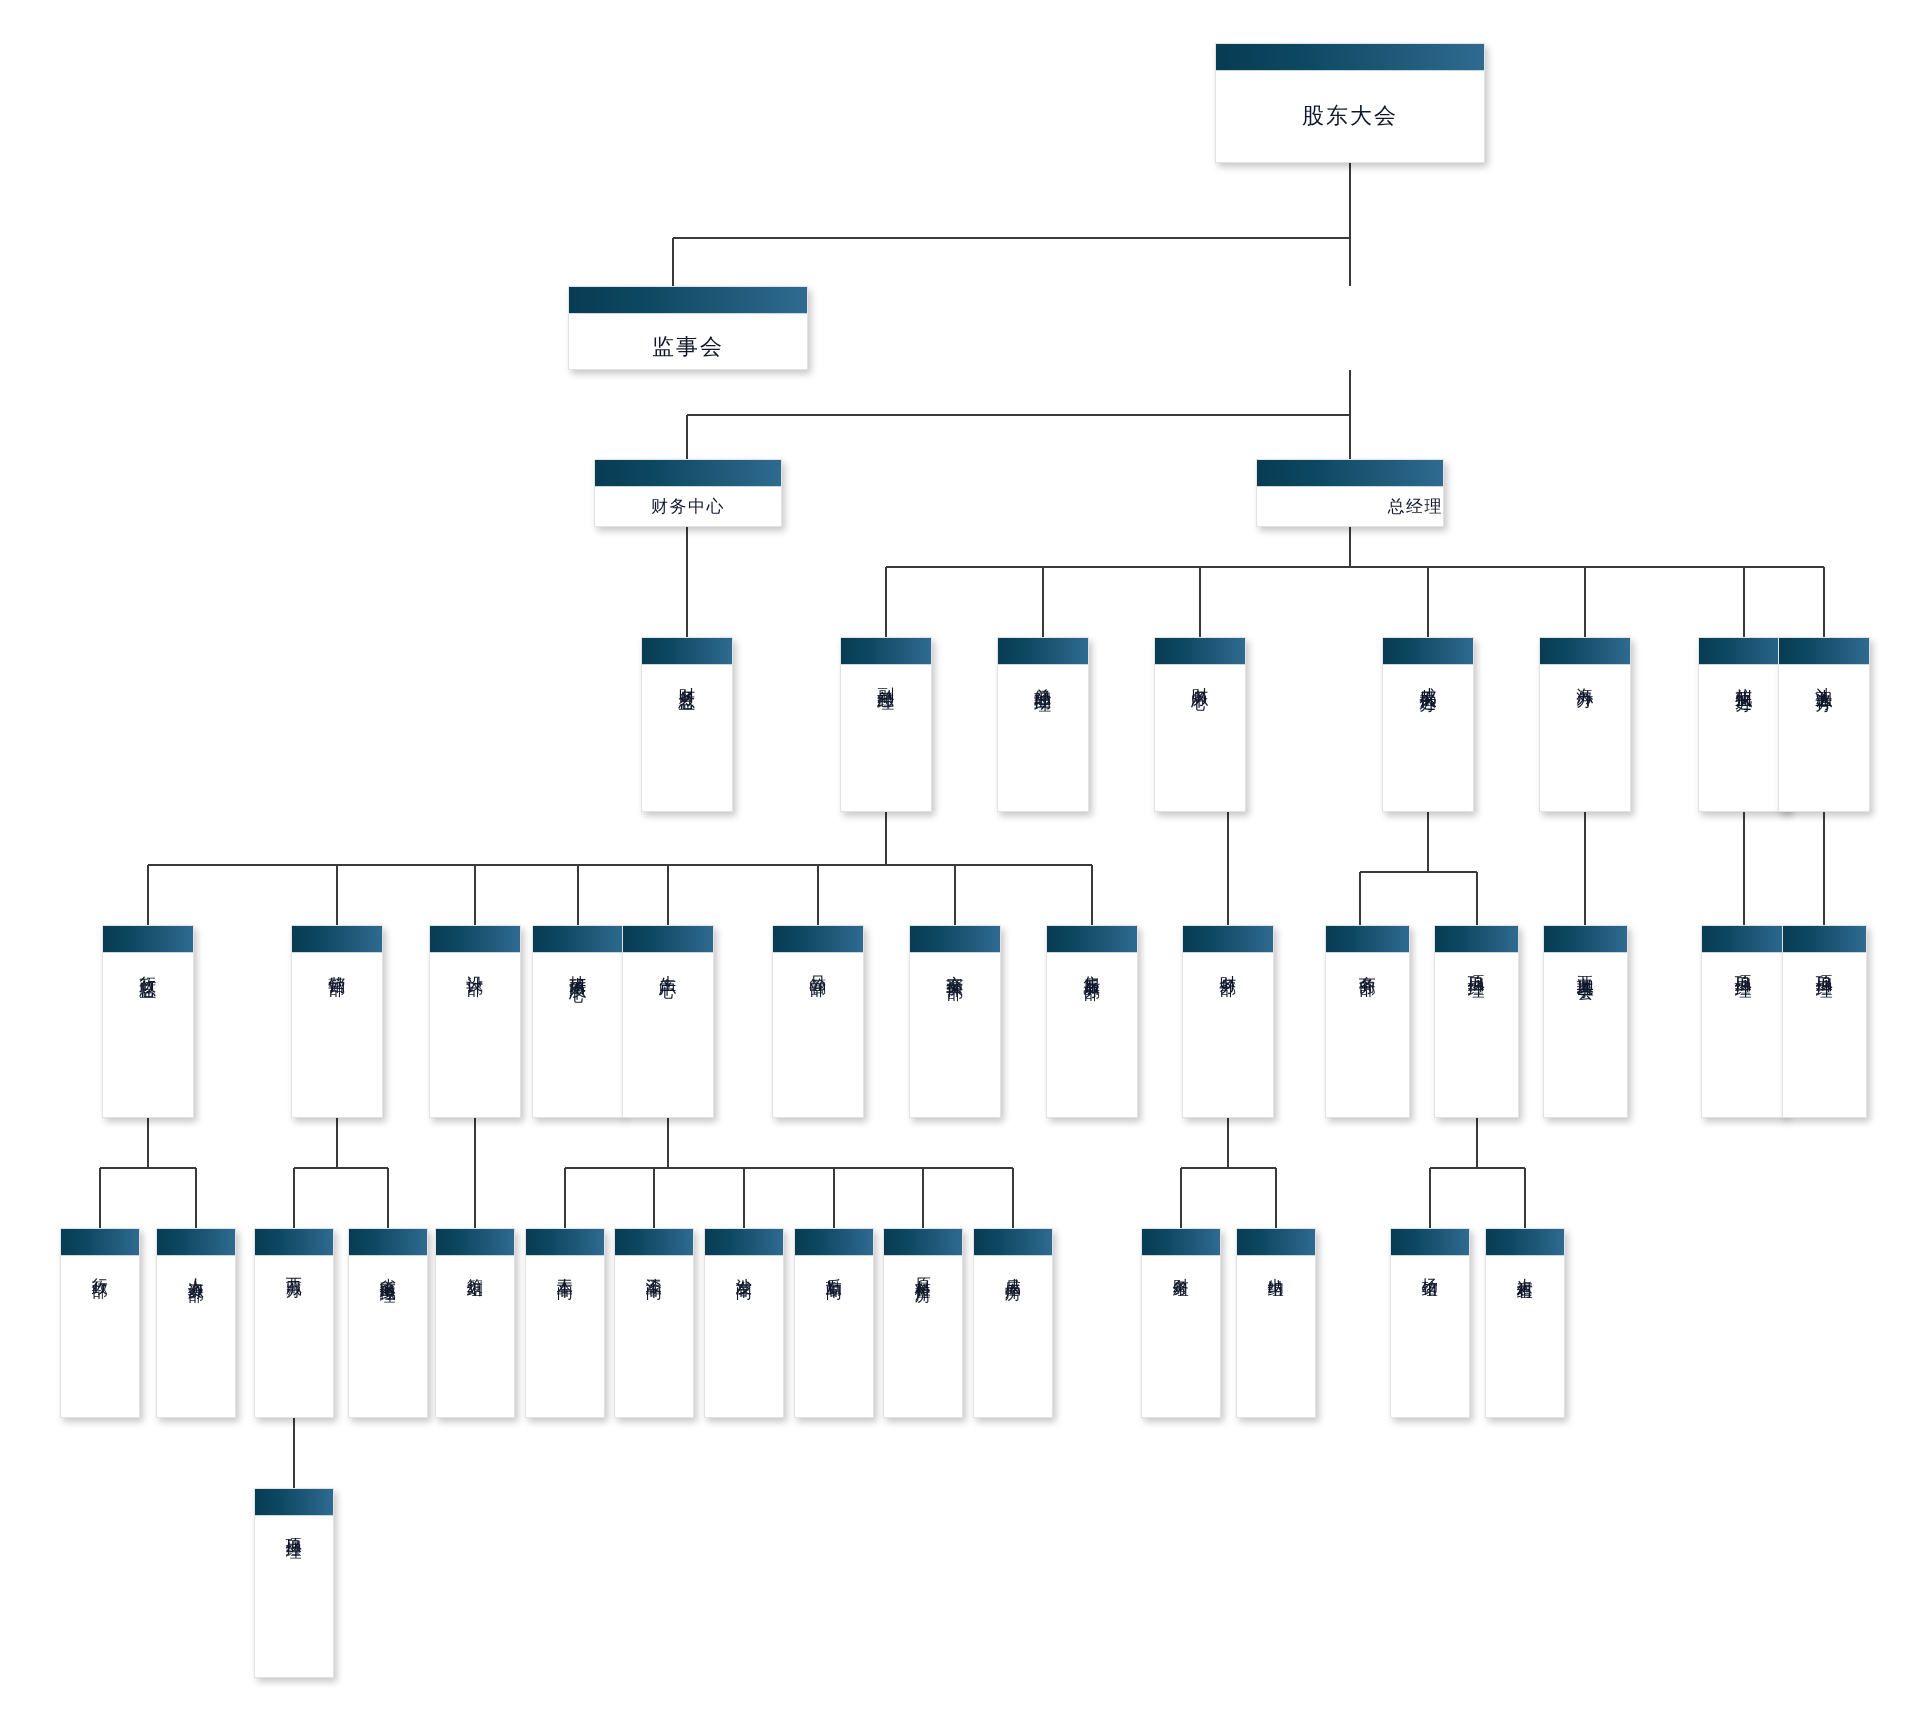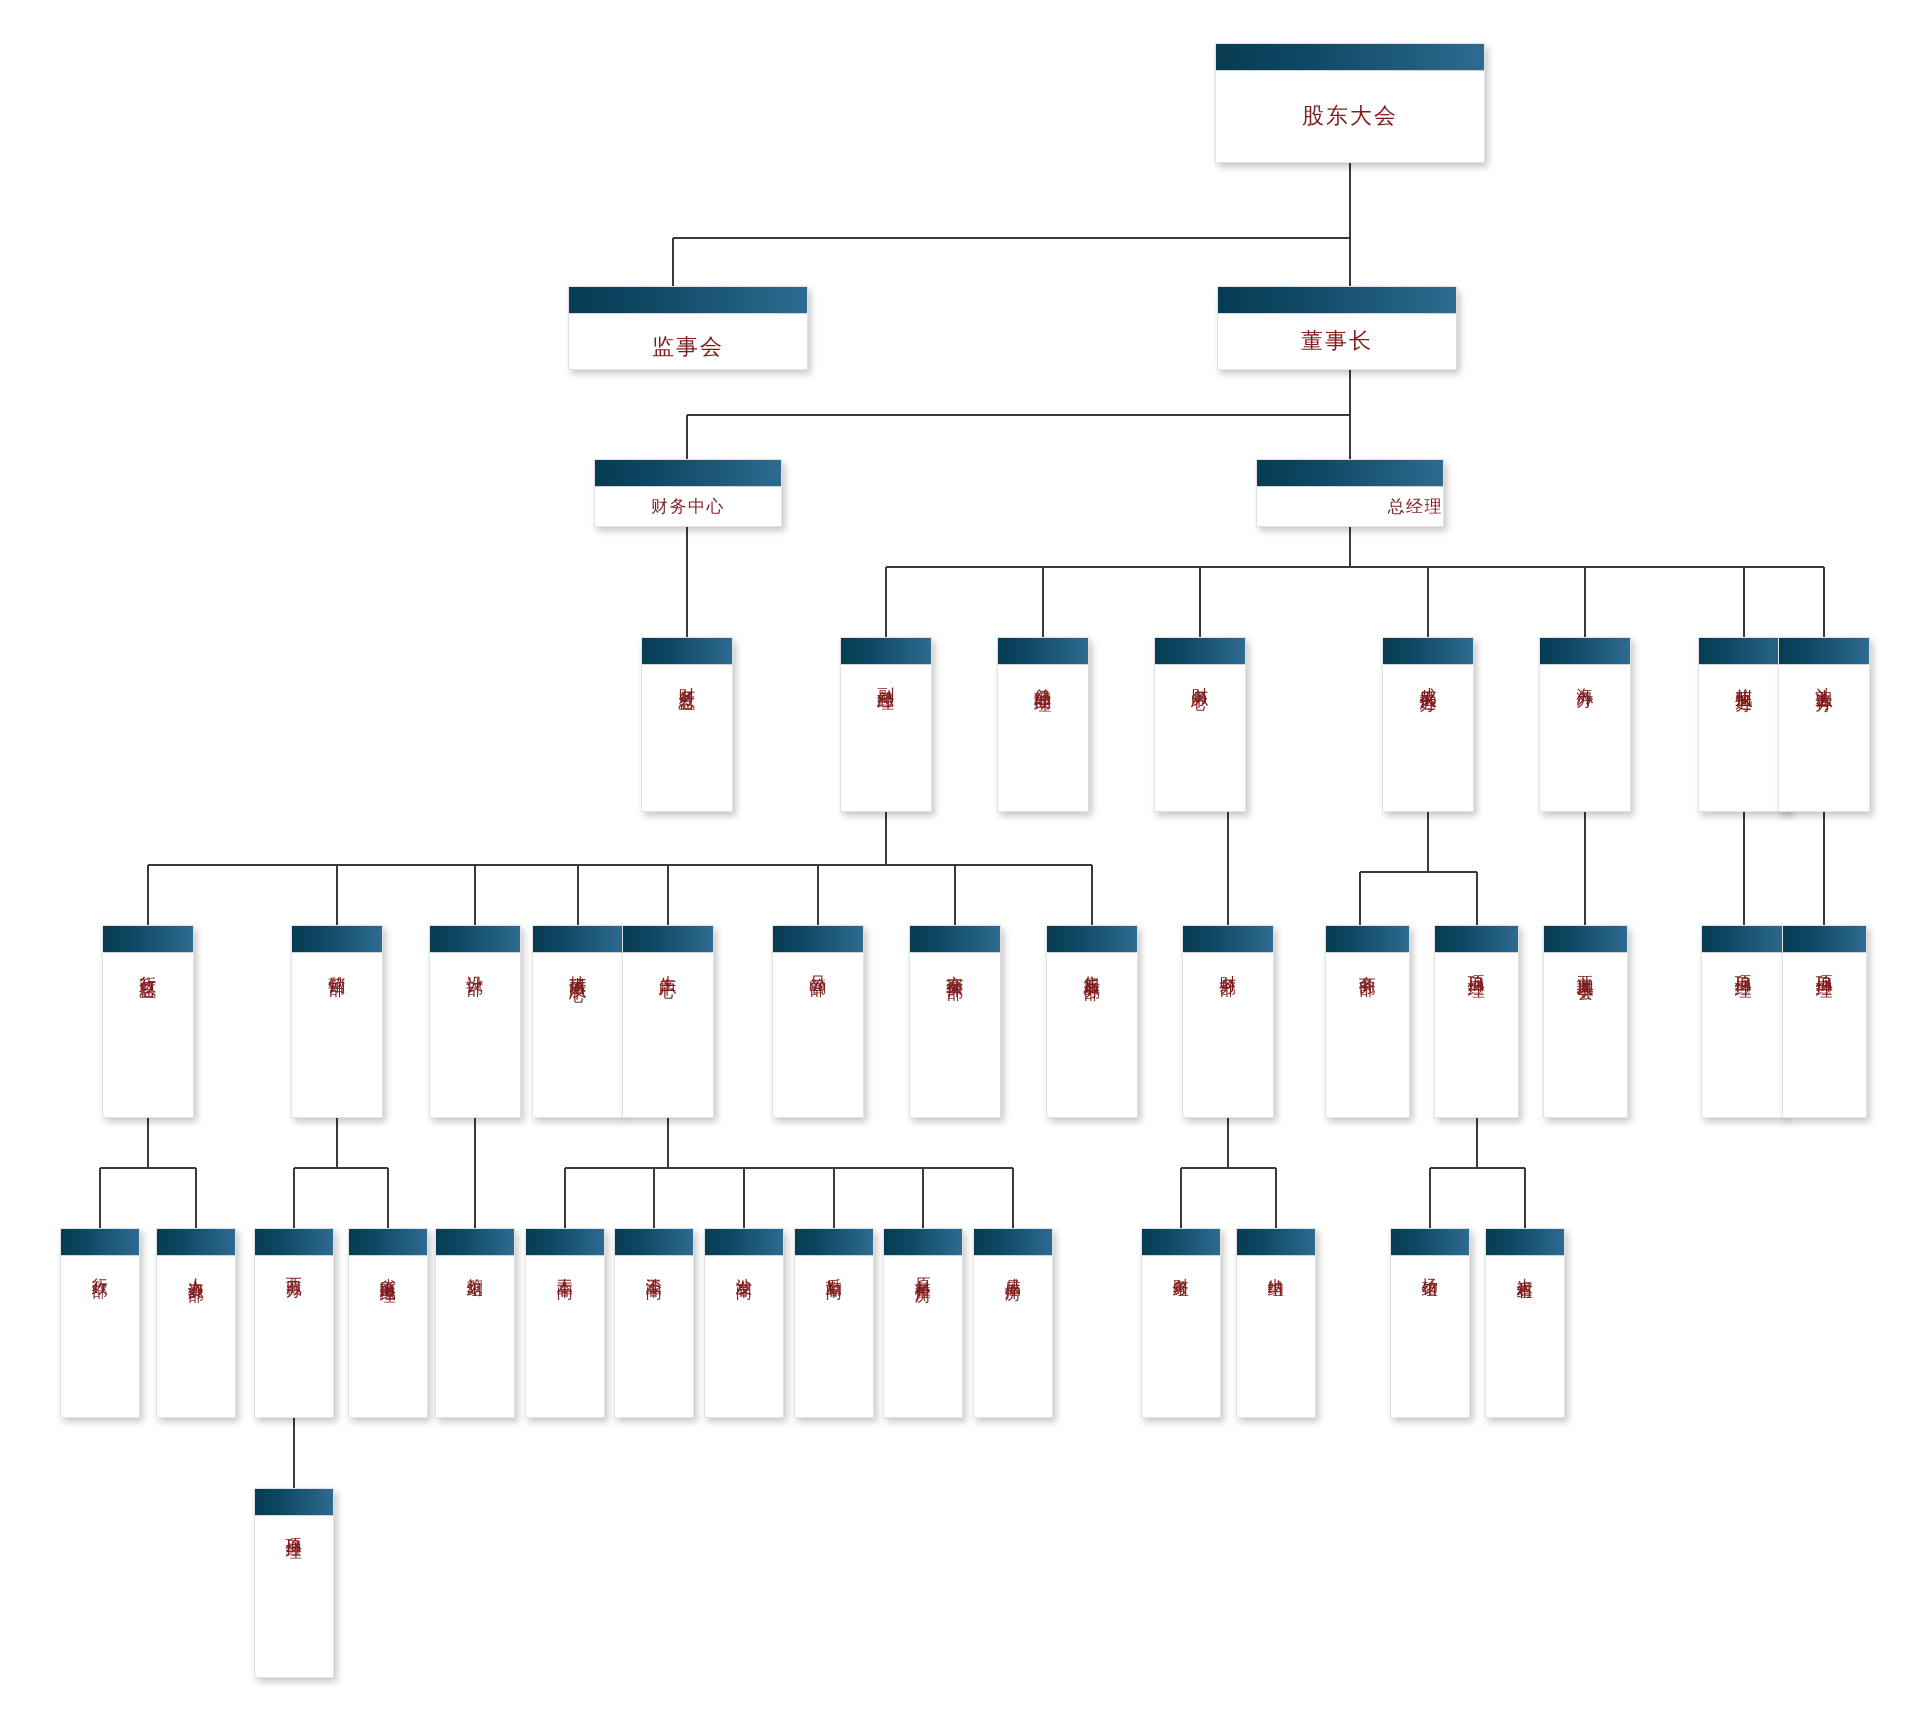--- a/index.html
+++ b/index.html
@@ -40,21 +40,21 @@
   .node .body{
     flex:1 1 auto;
     display:flex;
     align-items:center;
     justify-content:center;
     overflow:hidden;
   }
   .node .label{
     text-align:center;
     line-height:1.28;
-    color:#7f1d1d;
+    color:#0f172a;
     letter-spacing:0.5px;
     white-space:nowrap;
   }
   
   .node.horiz .label{
     writing-mode:horizontal-tb;
     font-size:22px;
     letter-spacing:2px;
   }
   .node.horiz.small .label{
@@ -172,26 +172,20 @@
     </div>
   </div>
 
   <div class="node horiz" style="left:568px; top:286px; width:240px; height:84px;gap:12px;">
     <div class="bar"></div>
     <div class="body">
       <span class="label">监事会</span>
     </div>
   </div>
 
-  <div class="node horiz" style="left:1217px; top:286px; width:240px; height:84px;">
-    <div class="bar"></div>
-    <div class="body">
-      <span class="label">董事长</span>
-    </div>
-  </div>
 
   <div class="node horiz small" style="left:594px; top:459px; width:188px; height:68px;">
     <div class="bar"></div>
     <div class="body">
       <span class="label">财务中心</span>
     </div>
   </div>
 
   <div class="node horiz small" style="left:1256px; top:459px; width:188px; height:68px;align-items:flex-end;">
     <div class="bar"></div>

